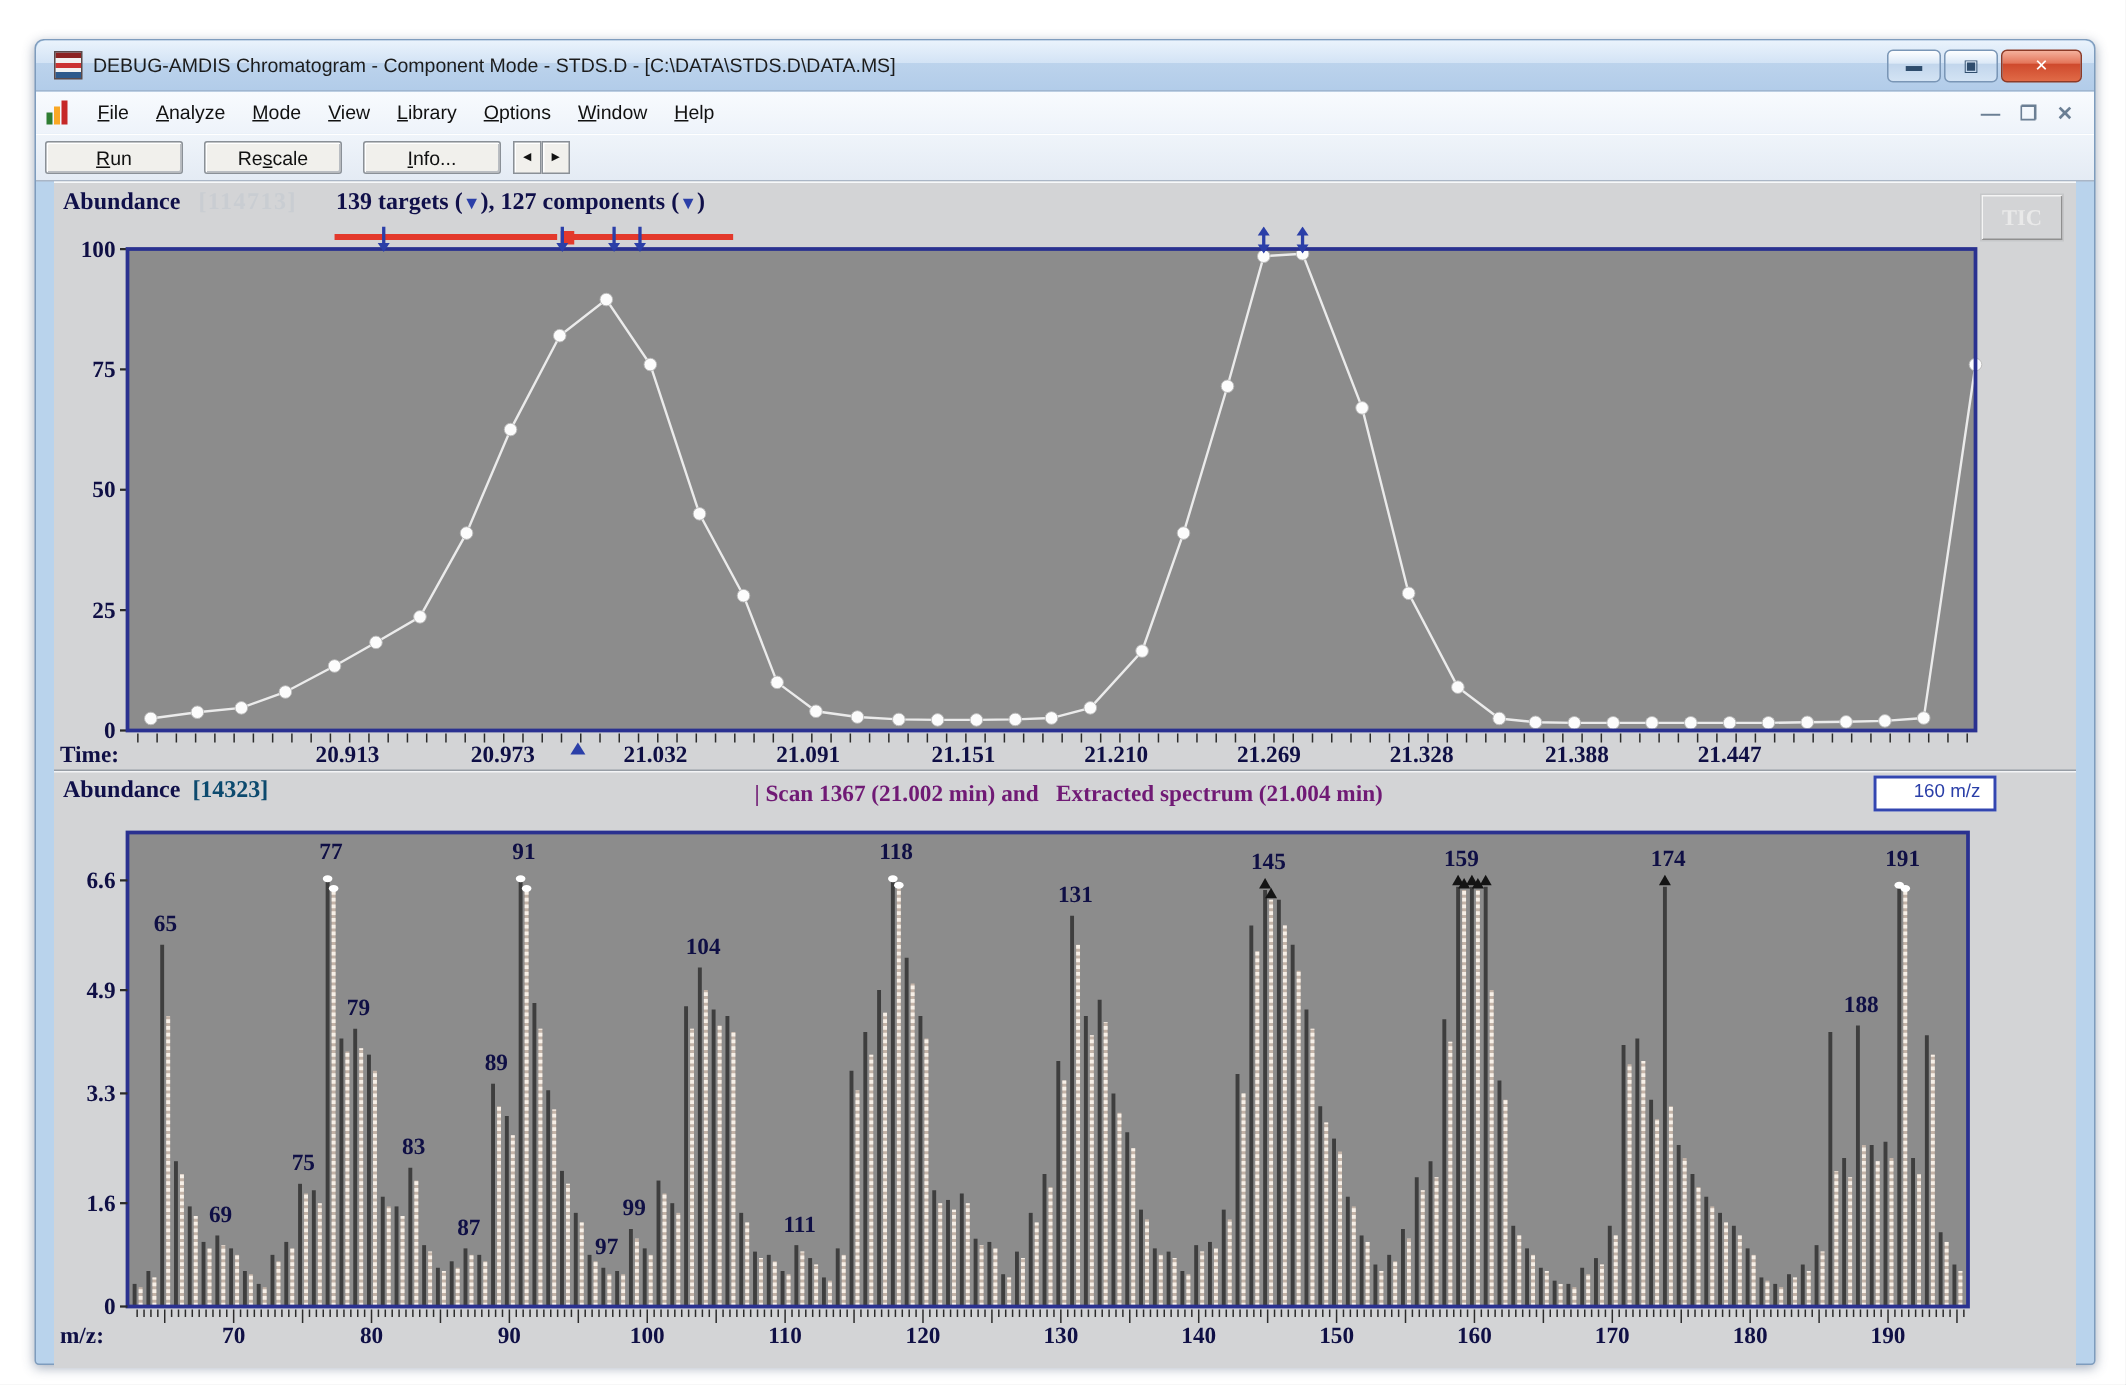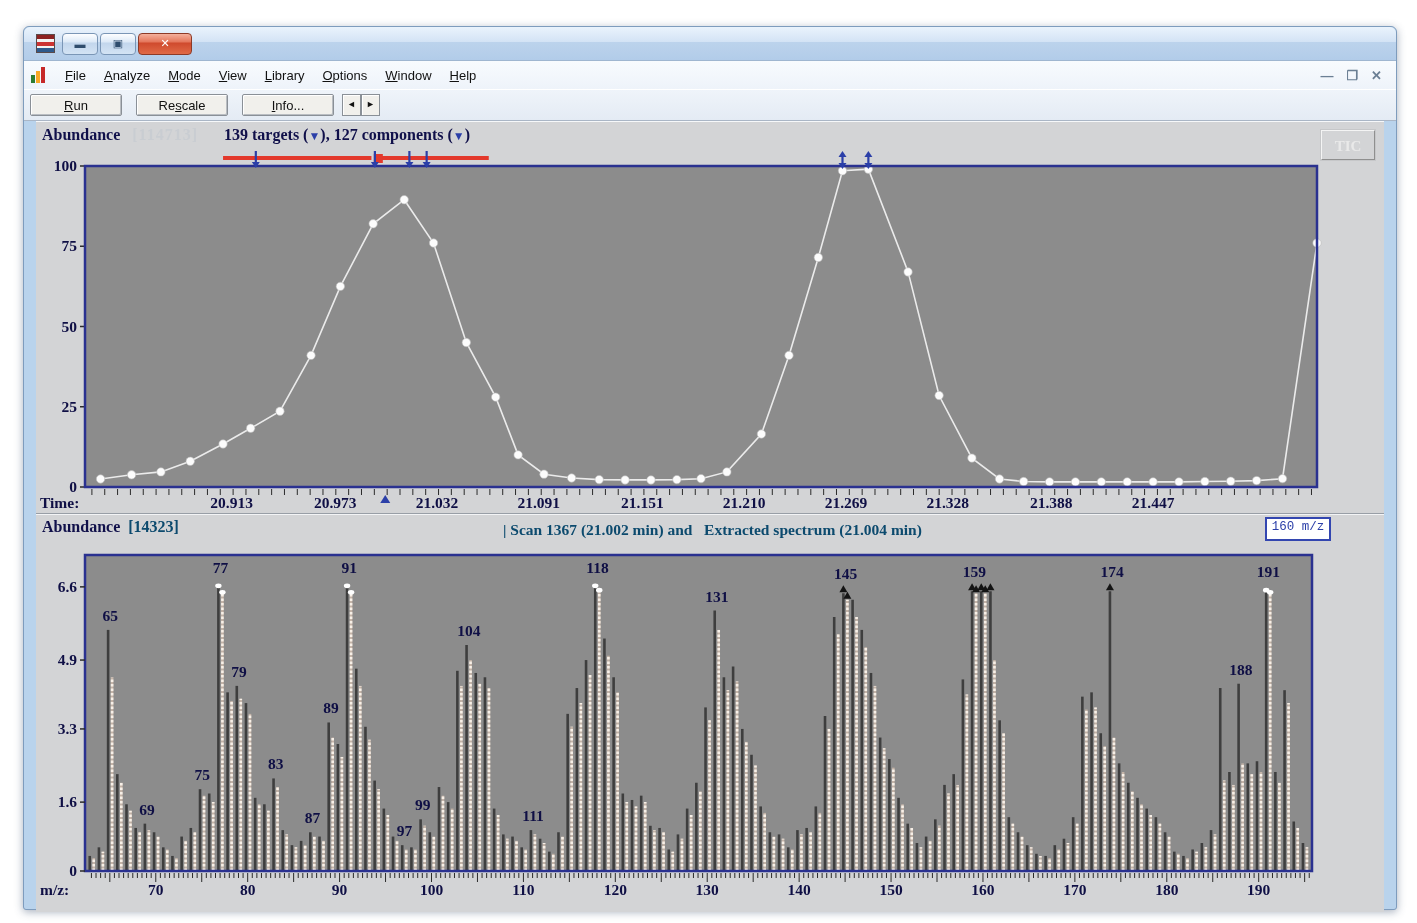--- a/index.html
+++ b/index.html
@@ -41,39 +41,40 @@
   .panel{position:relative;background:#d3d4d6;}
   .panel.chrom{border-top:1px solid #f6f8fa;}
   .panel.spec{border-top:1px solid #989ea6;box-shadow:0 1px 0 #f3f4f6 inset;}
   .phead{display:flex;align-items:baseline;height:25px;padding:4px 0 0 6px;
          font-family:"Liberation Serif",serif;font-weight:bold;font-size:16px;color:#10104a;}
   .phead .faded{color:#c9cdd2;margin-left:12px;letter-spacing:1px;}
   .phead .navyval{color:#0c4a6e;margin-left:8px;}
   .phead .summary{margin-left:26px;white-space:pre;}
   .tri{color:#2b3fa8;font-size:12px;}
   .scaninfo{position:absolute;left:467px;top:7px;white-space:pre;font-family:"Liberation Serif",serif;
-            font-weight:bold;font-size:15.5px;color:#0c4a6e;}
+            font-weight:bold;font-size:15.5px;color:#701a75;}
   .tic{position:absolute;top:8px;right:9px;width:54px;height:30px;z-index:5;
        background:#d3d4d6;border:1px solid;border-color:#f4f4f4 #8f8f8f #8f8f8f #f4f4f4;outline:1px solid #c6c7c9;
        font-family:"Liberation Serif",serif;font-weight:bold;font-size:15px;color:#e9e9e9;
        text-align:center;line-height:28px;}
   .mzbox{position:absolute;top:3px;right:53px;width:62px;height:20px;background:#fff;
-         border:2px solid #3346b0;font-family:Liberation Mono, monospace;font-size:12.5px;
-         color:#2b3fa8;text-align:center;line-height:17px;font-weight:normal;}
+         border:2px solid #3346b0;font-family:Liberation Sans, sans-serif;font-size:12.5px;
+         color:#2b3fa8;text-align:center;line-height:17px;font-weight:normal;padding-left:16px;}
   svg{display:block;}
   svg text{font-family:"Liberation Serif",serif;font-weight:bold;fill:#0f0f45;}
 </style>
 </head>
 <body>
 <div class="screen">
 
 <div class="win">
 
   <div class="titlebar">
     <span class="title-icon"></span>
+    <span class="title-text">DEBUG-AMDIS Chromatogram - Component Mode - STDS.D - [C:\DATA\STDS.D\DATA.MS]</span>
     <span class="winbtns">
       <span class="wbtn minb">▬</span>
       <span class="wbtn maxb">▣</span>
       <span class="wbtn closeb">✕</span>
     </span>
   </div>
 
   <div class="menubar">
     <span class="app-icon">
       <svg width="18" height="18" viewBox="0 0 18 18">

